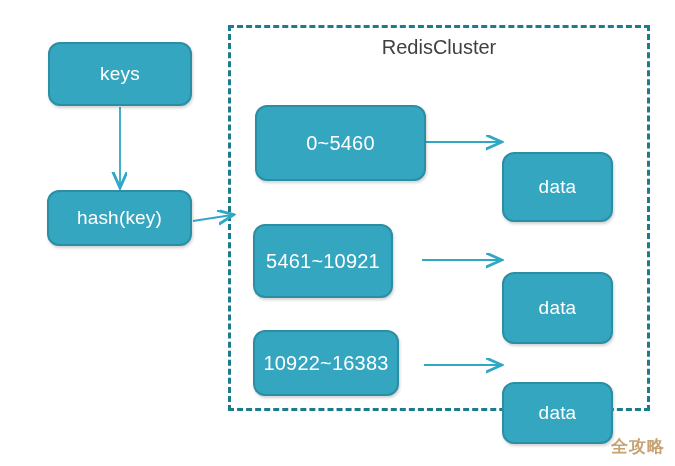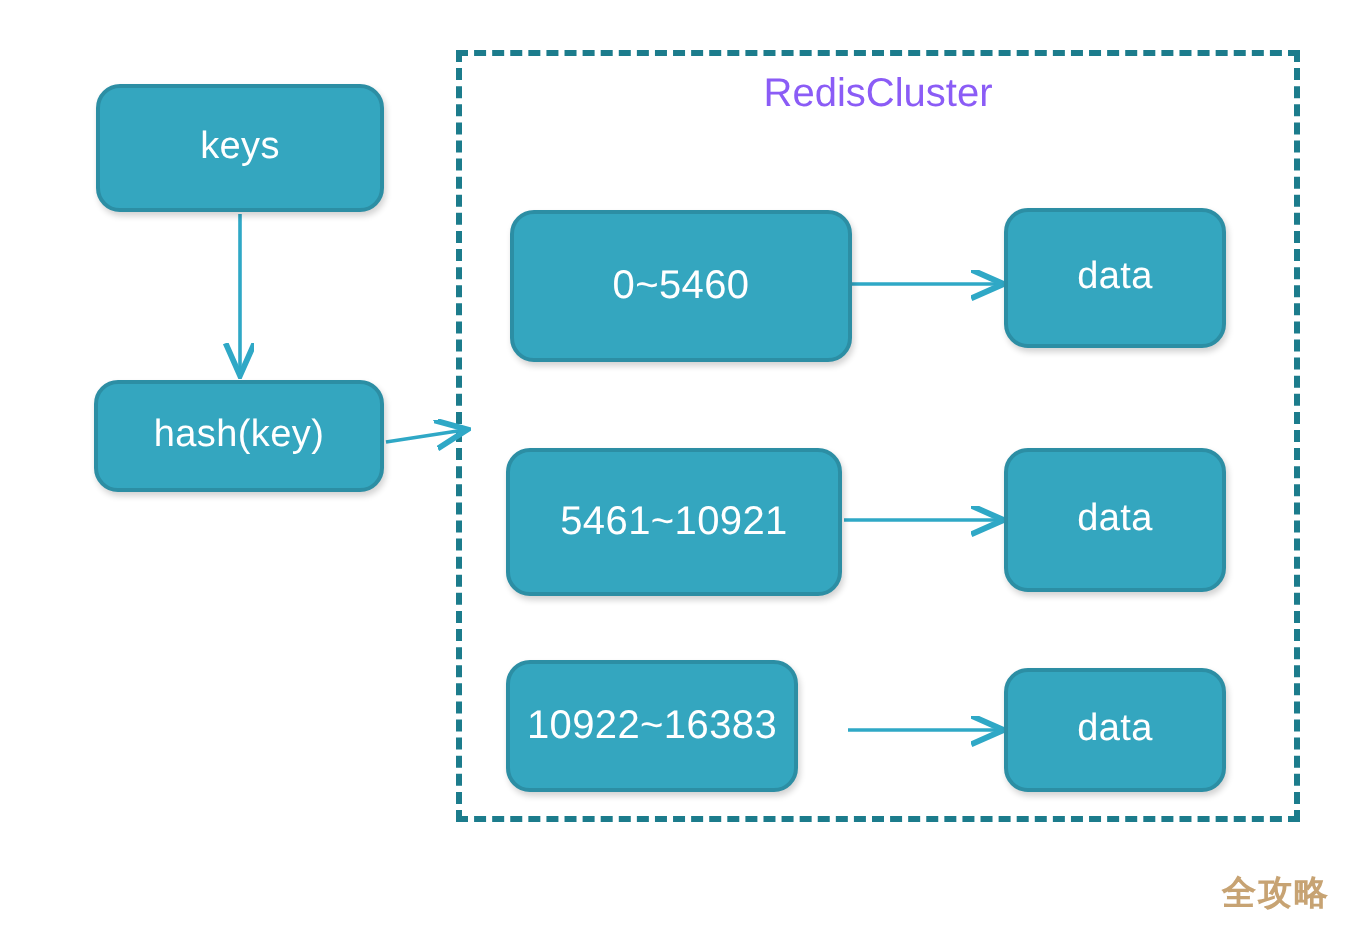--- a/index.html
+++ b/index.html
@@ -25,27 +25,27 @@
     border-radius: 12px;
     display: flex;
     align-items: center;
     justify-content: center;
     color: #ffffff;
     font-size: 19px;
     letter-spacing: 0.2px;
     box-shadow: 1px 2px 3px rgba(0,0,0,0.18);
   }
   .node.slot { font-size: 20px; }
-  .node.data { font-size: 19px; }
+  .node.data { font-size: 19px; margin-top: 48px; }
 
   #keys-node   { left: 48px;  top: 42px;  width: 144px; height: 64px; }
   #hash-node   { left: 47px;  top: 190px; width: 145px; height: 56px; }
 
   #slot-node-0 { left: 255px; top: 105px; width: 171px; height: 76px; }
-  #slot-node-1 { left: 253px; top: 224px; width: 168px; height: 74px; }
+  #slot-node-1 { left: 253px; top: 224px; width: 140px; height: 74px; }
   #slot-node-2 { left: 253px; top: 330px; width: 146px; height: 66px; }
 
   #data-node-0 { left: 502px; top: 104px; width: 111px; height: 70px; }
   #data-node-1 { left: 502px; top: 224px; width: 111px; height: 72px; }
   #data-node-2 { left: 502px; top: 334px; width: 111px; height: 62px; }
 
   #cluster-box {
     position: absolute;
     left: 228px;
     top: 25px;
@@ -55,21 +55,21 @@
     border: 3px dashed #1C7C8C;
     background: transparent;
   }
   #cluster-title {
     position: absolute;
     left: 228px;
     top: 36px;
     width: 422px;
     text-align: center;
     font-size: 20px;
-    color: #8b5cf6;
+    color: #404040;
     font-family: "Liberation Sans", "DejaVu Sans", sans-serif;
   }
 
   #arrow-layer {
     position: absolute;
     left: 0;
     top: 0;
     width: 675px;
     height: 466px;
     pointer-events: none;

